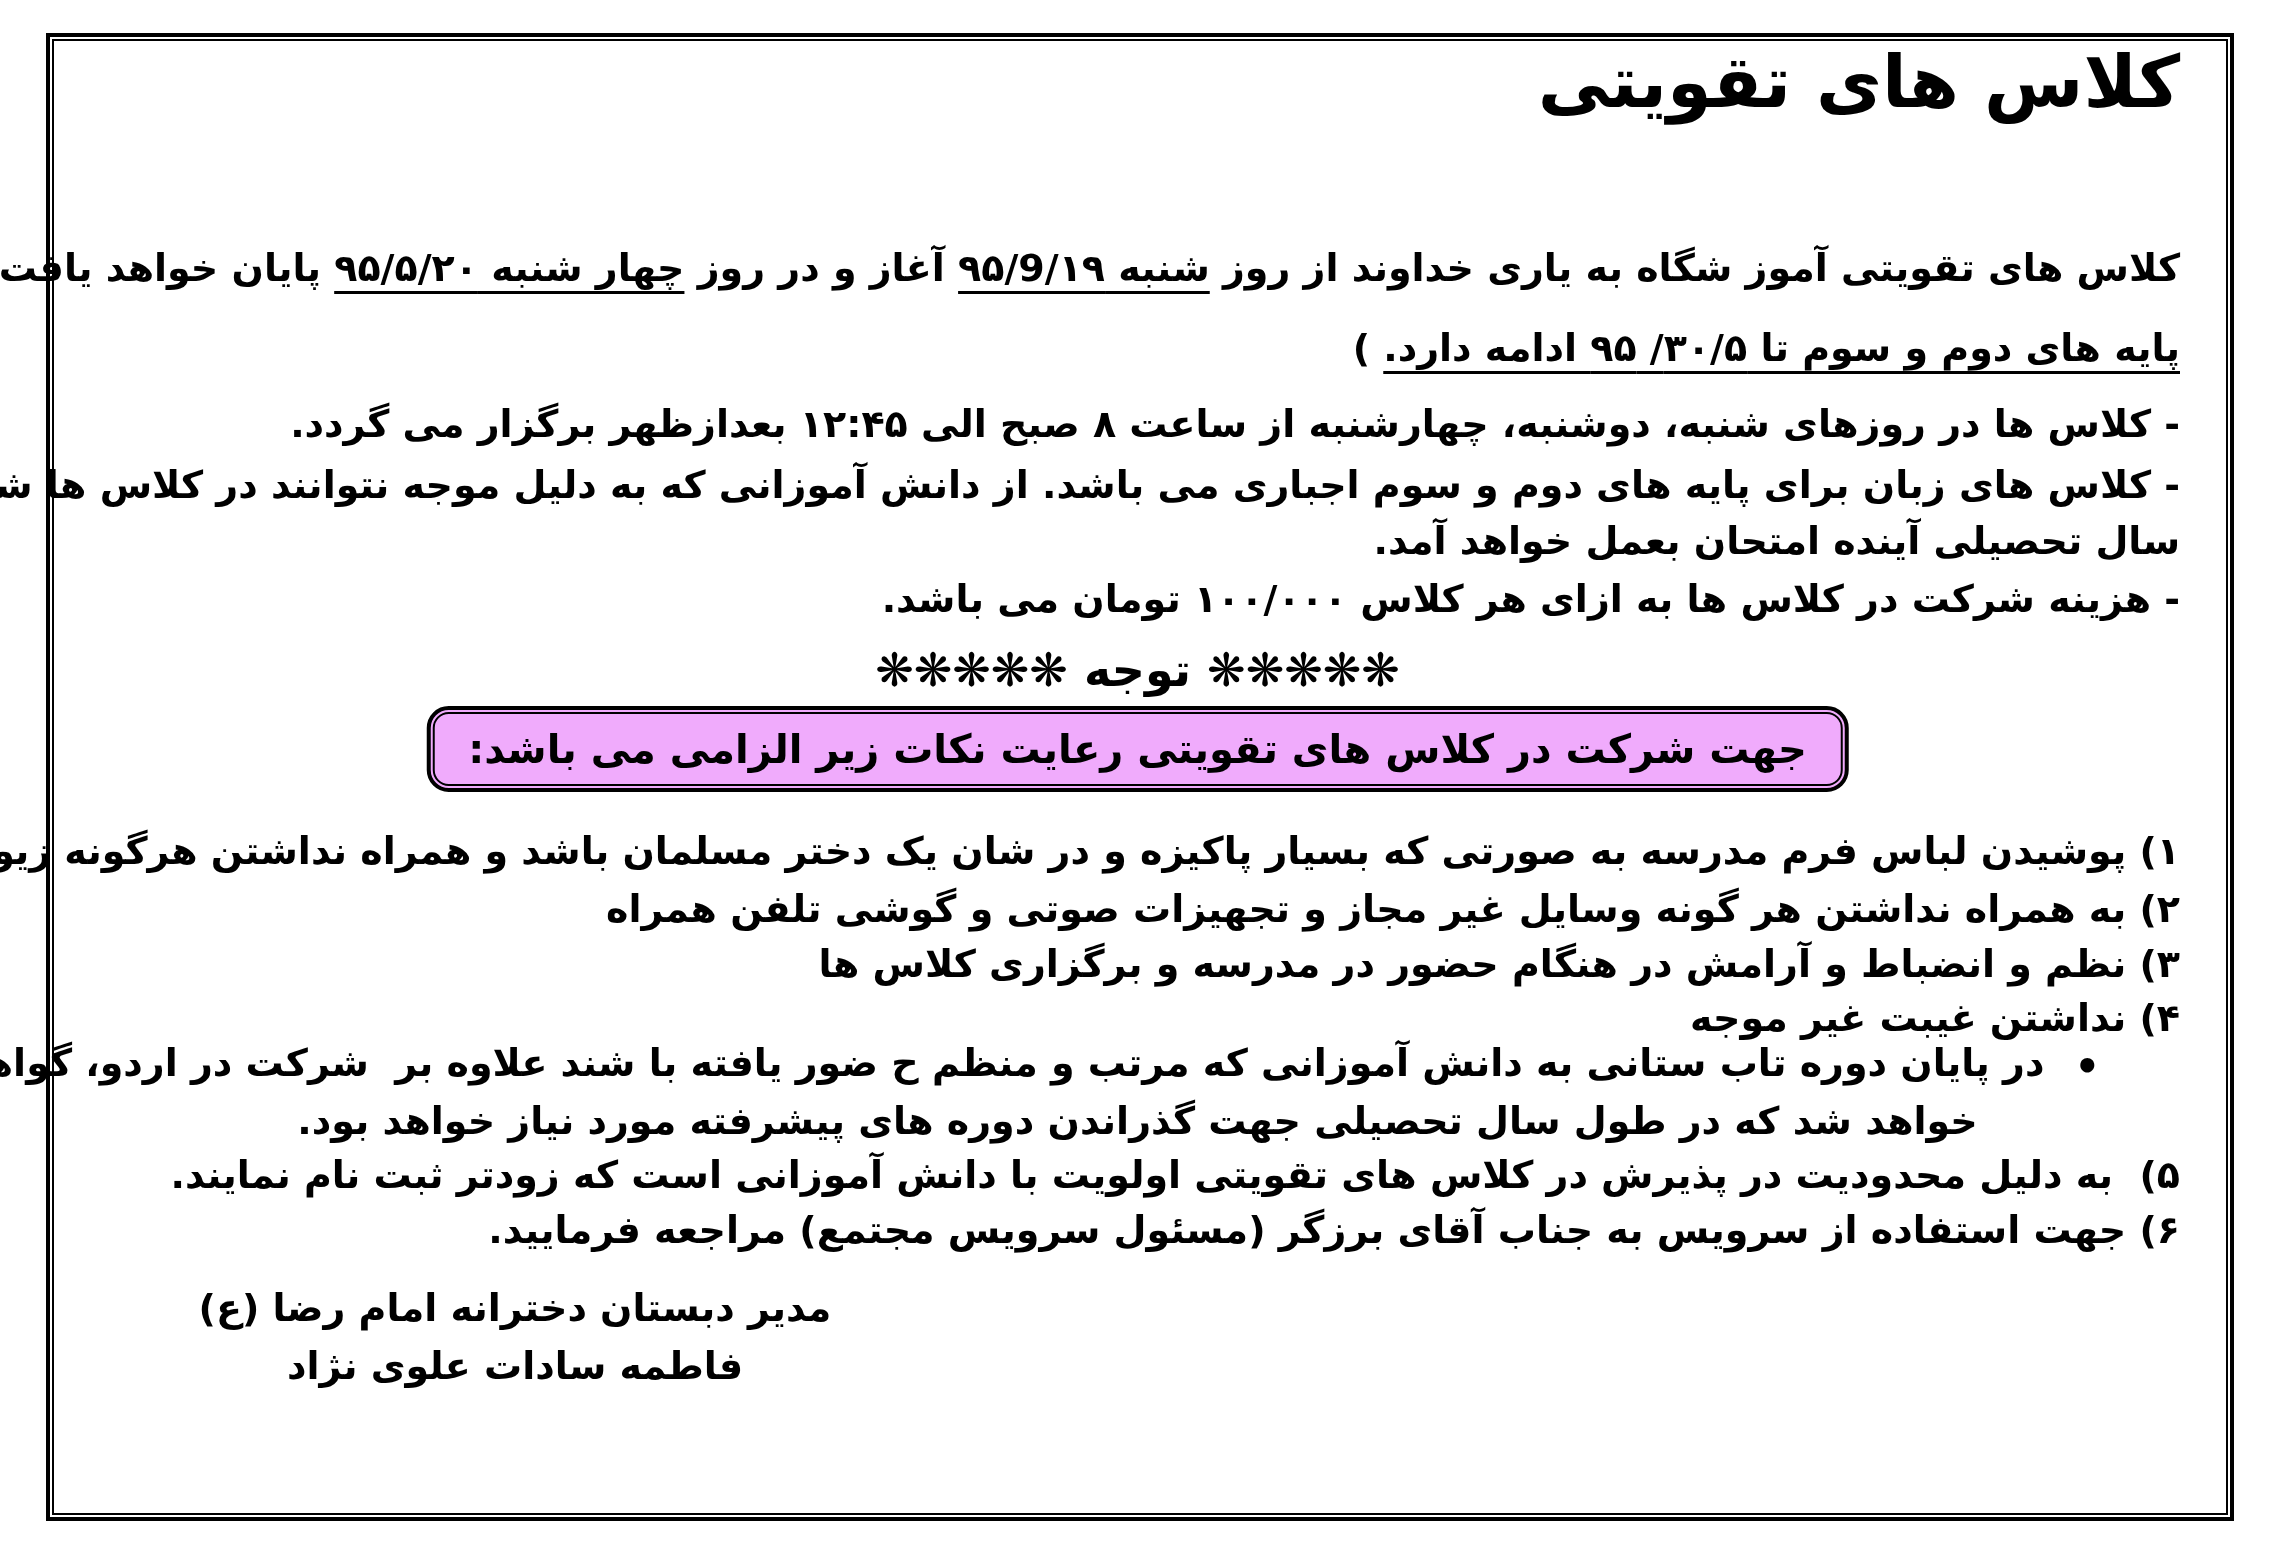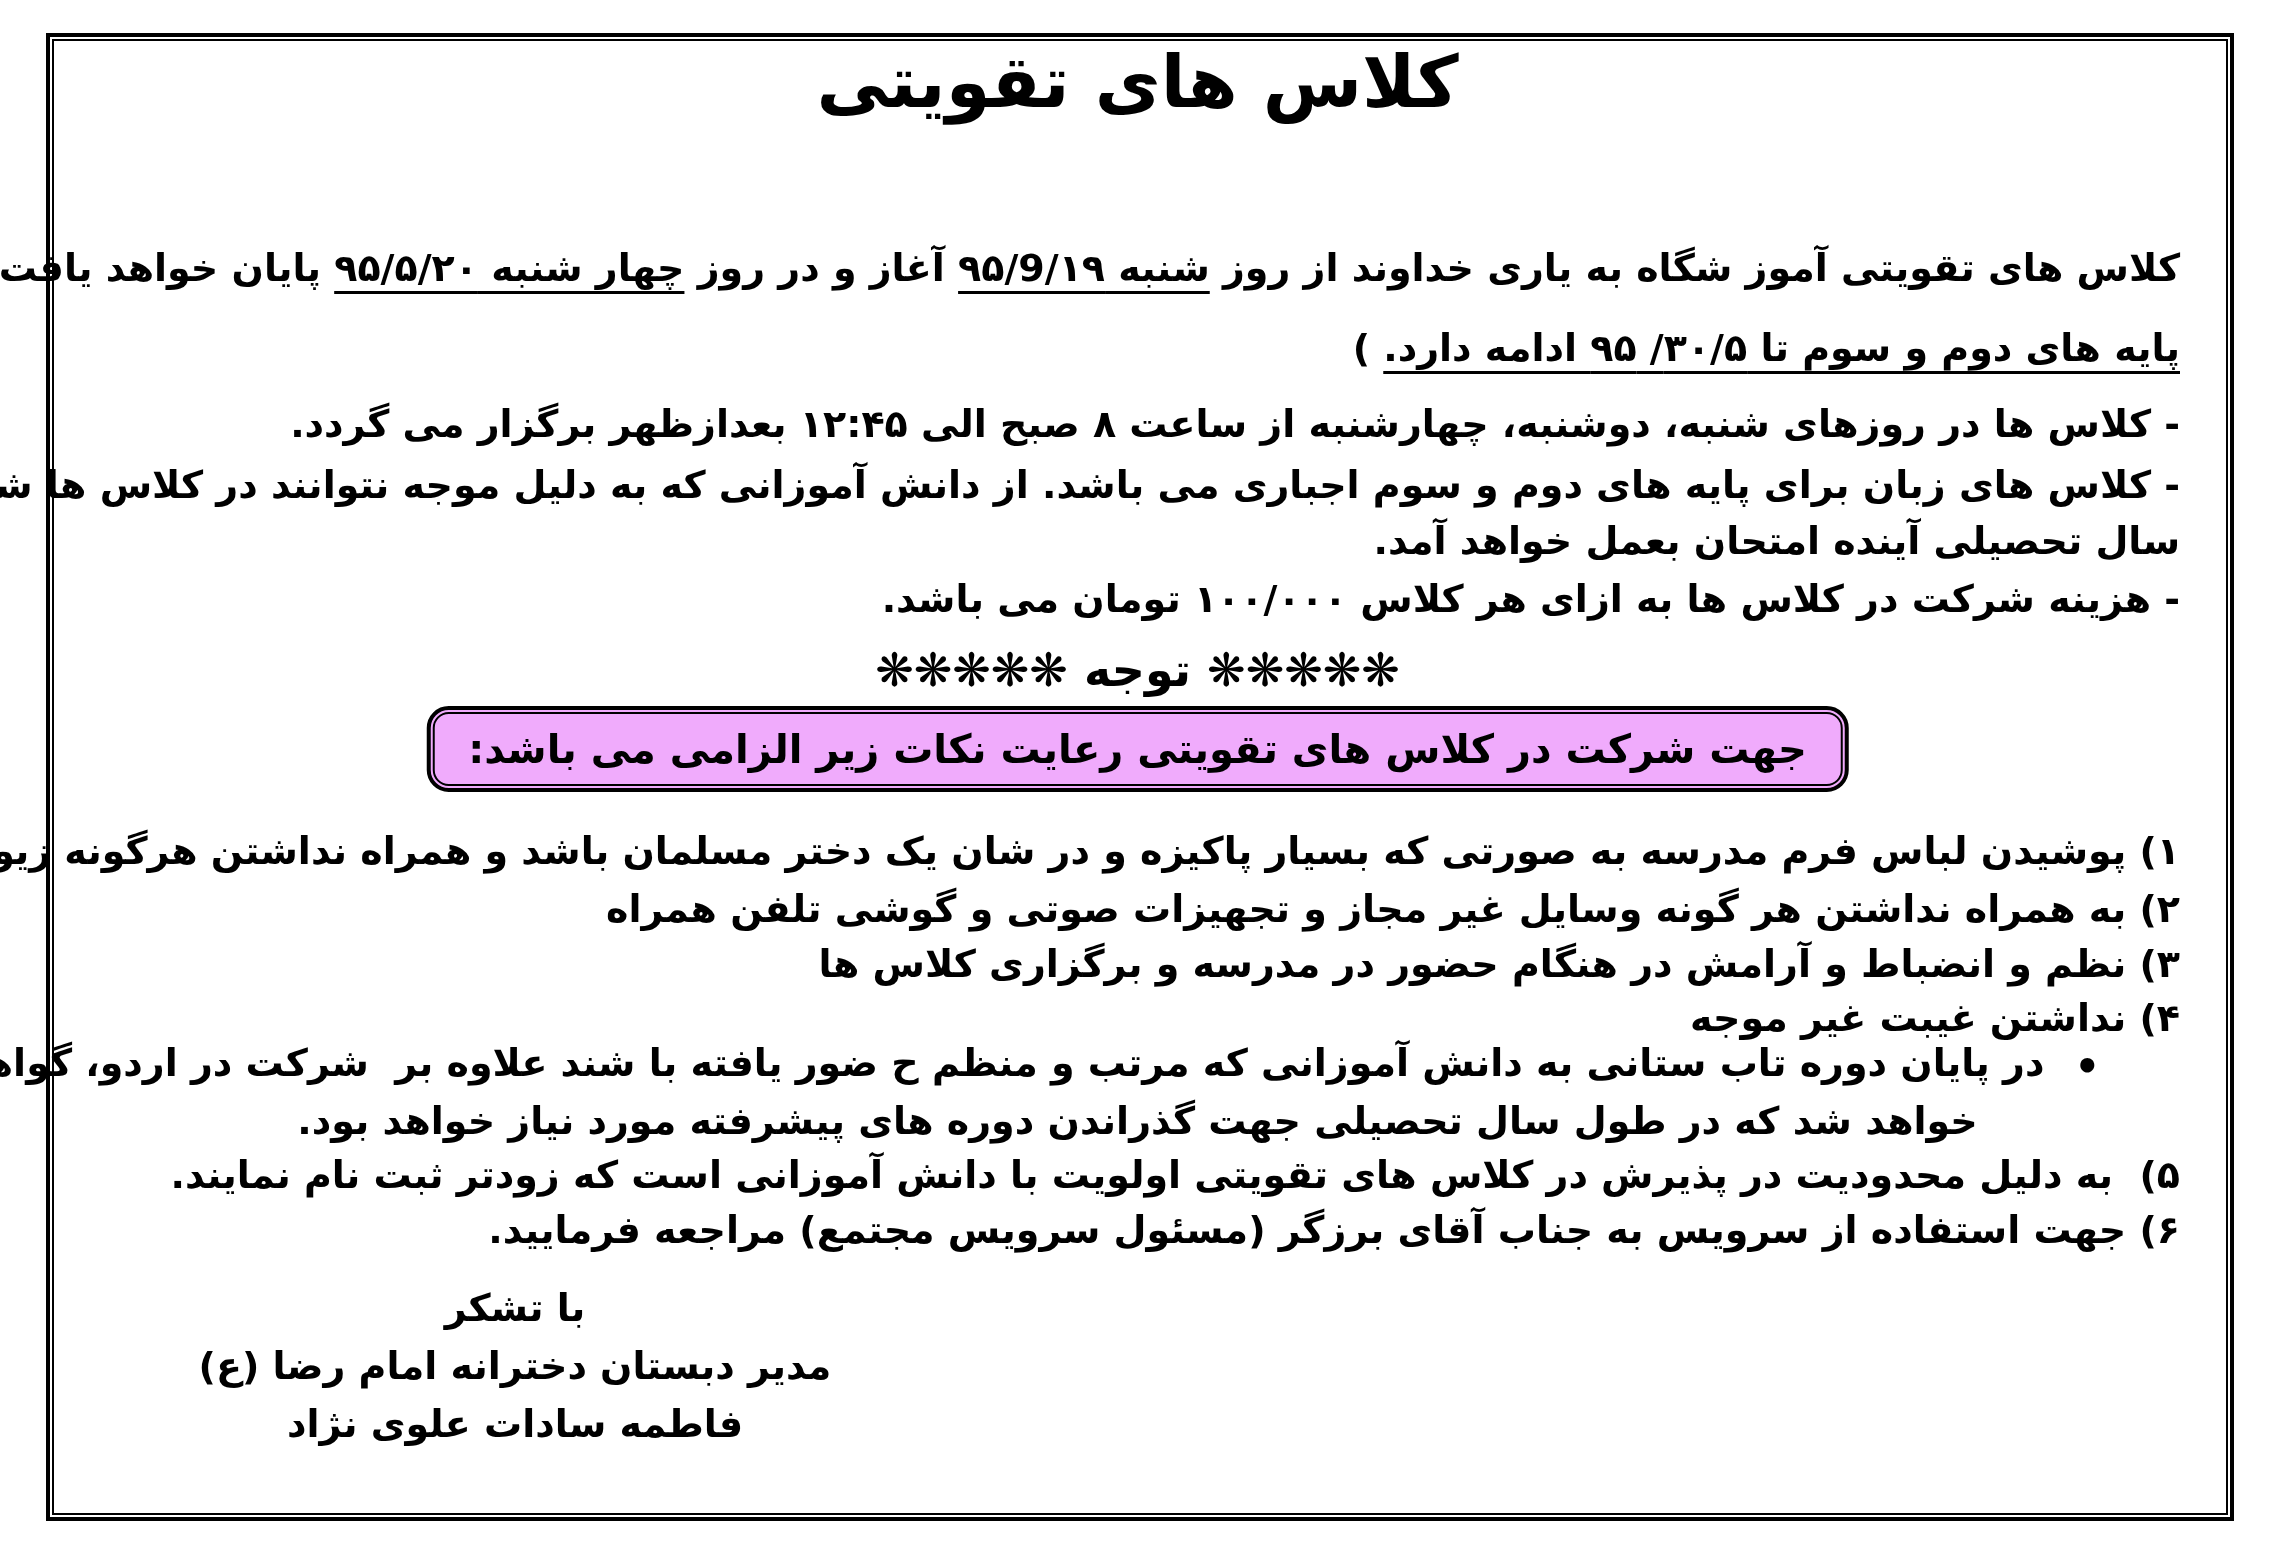--- a/index.html
+++ b/index.html
@@ -22,21 +22,20 @@
     inset:2px;
     border:2px solid #000;
   }
   .content {
     position:absolute;
     left:95px; right:101px; top:0; bottom:0;
     direction:rtl;
   }
   .doc-title {
     position:absolute; left:0; right:0; top:40px;
-    text-align:center;
     font-size:72px;
     letter-spacing:1px;
   }
   .line {
     position:absolute;
     right:0;
     font-size:38px;
     line-height:50px;
     white-space:pre;
   }
@@ -116,19 +115,18 @@
     <div class="line" style="top:939px;">۳) نظم و انضباط و آرامش در هنگام حضور در مدرسه و برگزاری کلاس ها</div>
     <div class="line" style="top:993px;">۴) نداشتن غیبت غیر موجه</div>
 
     <div class="line bullet-line1" style="top:1038px;"><span class="bullet-marker">•</span><span>در پایان دوره تاب ستانی به دانش آموزانی که مرتب و منظم ح ضور یافته با شند علاوه بر  شرکت در اردو، گواهی پایان دوره تقدیم</span></div>
     <div class="line center-line" style="top:1096px;">خواهد شد که در طول سال تحصیلی جهت گذراندن دوره های پیشرفته مورد نیاز خواهد بود.</div>
 
     <div class="line" style="top:1150px;">۵)  به دلیل محدودیت در پذیرش در کلاس های تقویتی اولویت با دانش آموزانی است که زودتر ثبت نام نمایند.</div>
     <div class="line" style="top:1205px;">۶) جهت استفاده از سرویس به جناب آقای برزگر (مسئول سرویس مجتمع) مراجعه فرمایید.</div>
 
     <div class="signature">
-      <div class="sig-line">با تشکر</div>
       <div class="sig-line">مدیر دبستان دخترانه امام رضا (ع)</div>
       <div class="sig-line">فاطمه سادات علوی نژاد</div>
     </div>
 
   </div>
 </div>
 
 </body></html>

